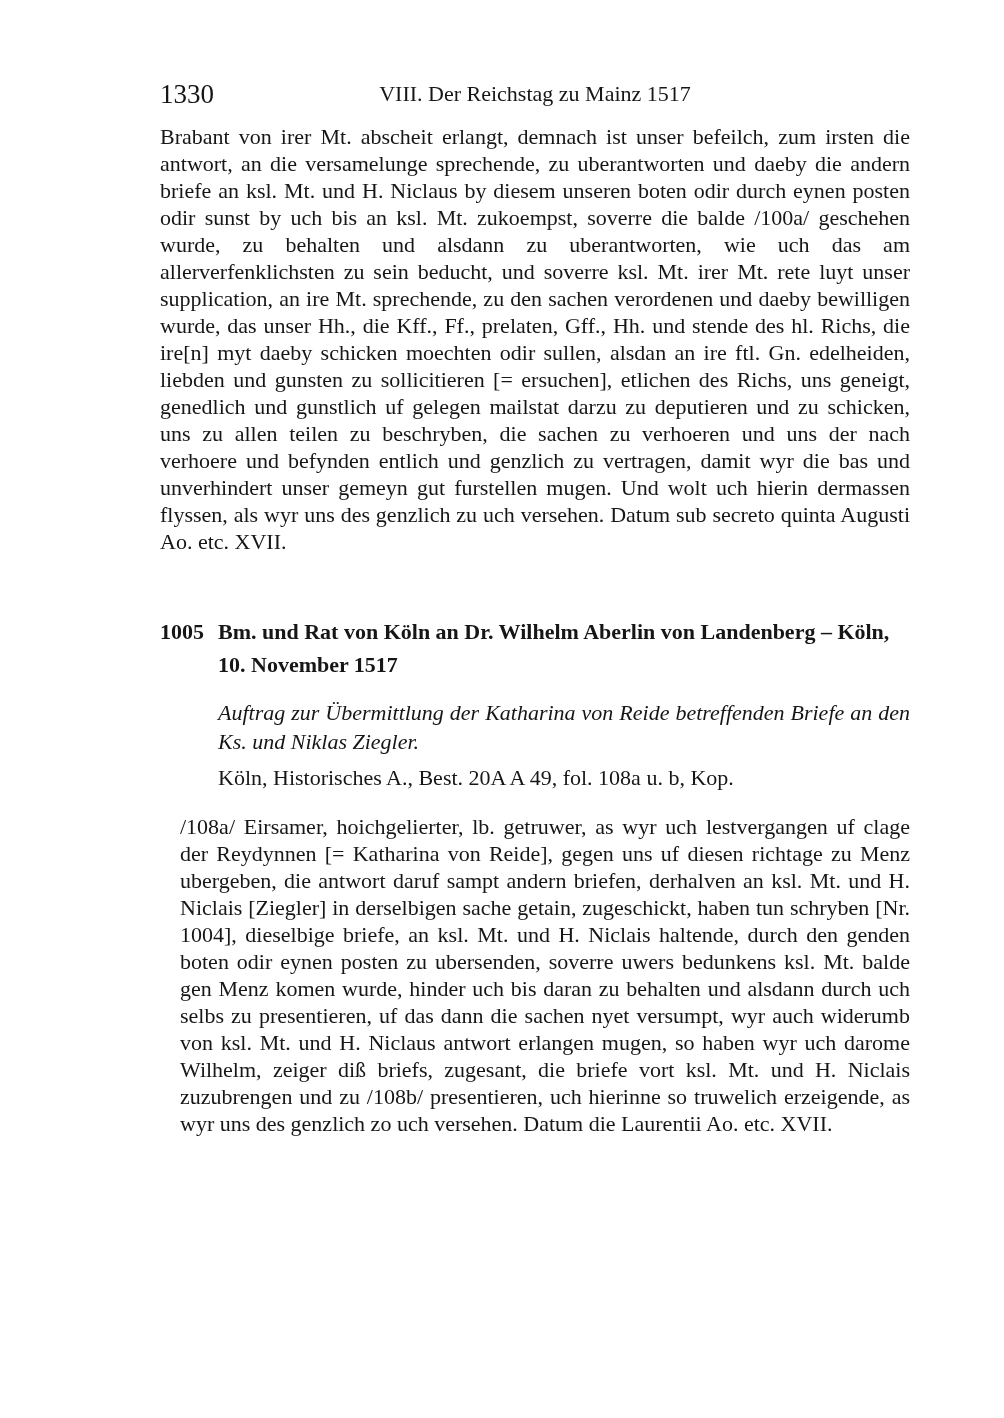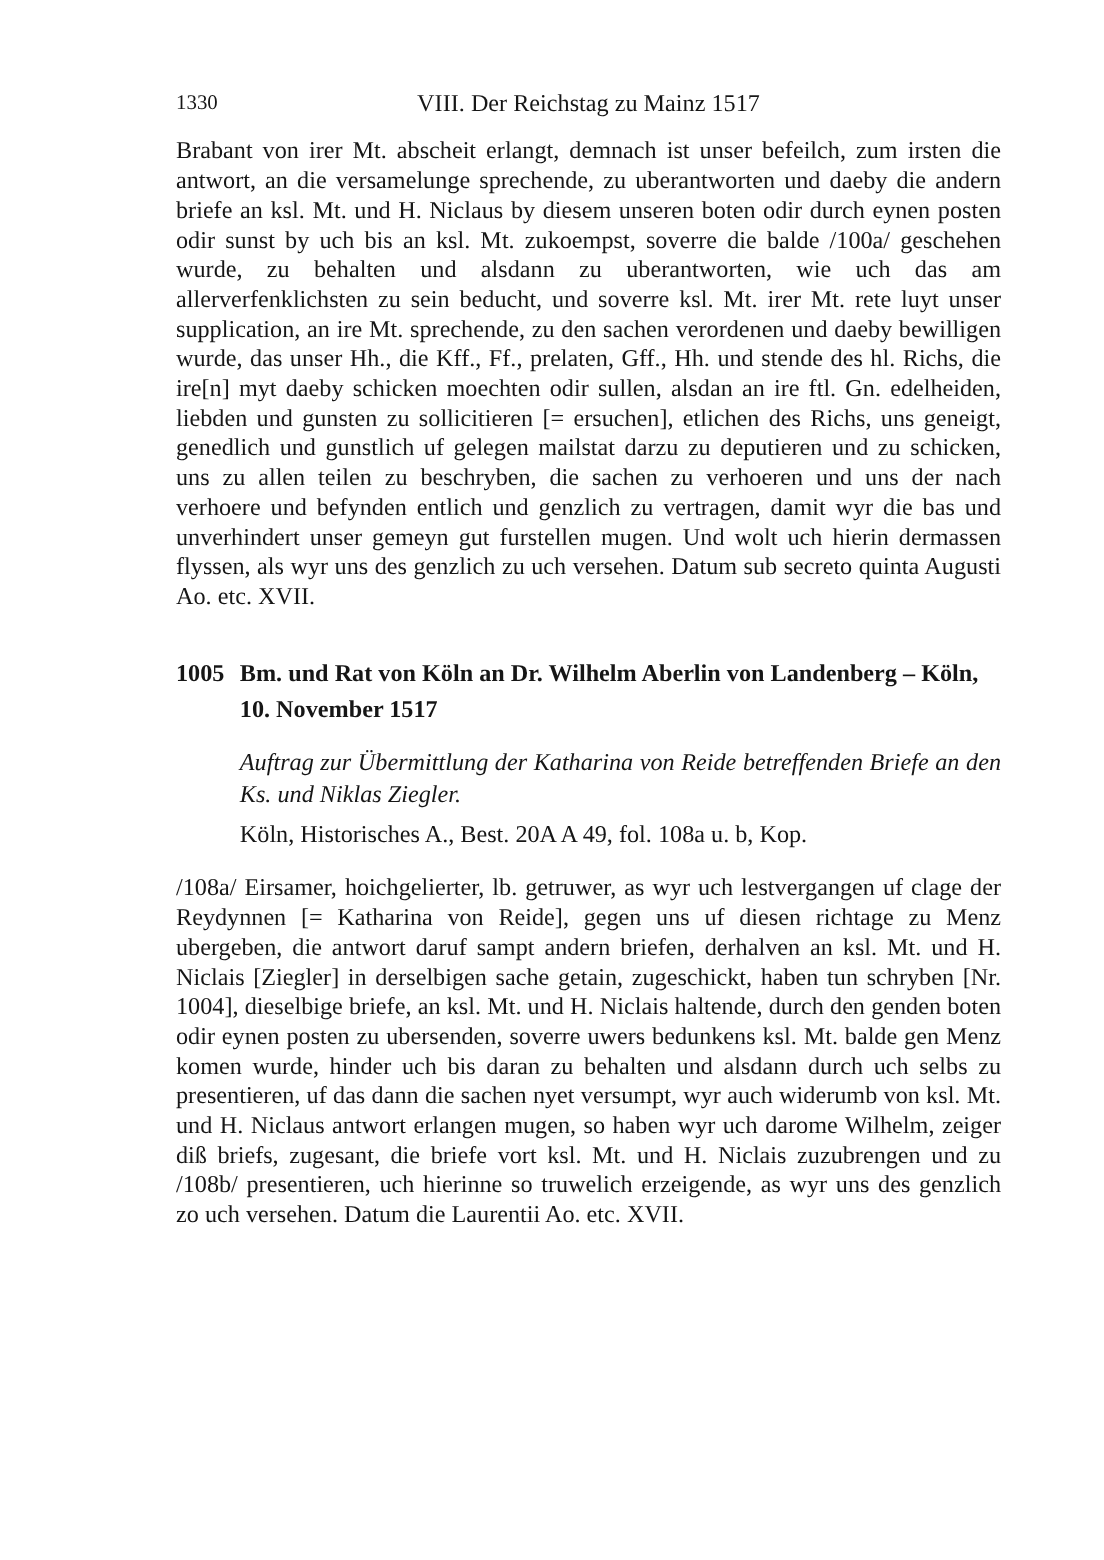--- a/index.html
+++ b/index.html
@@ -12,35 +12,35 @@
     overflow: hidden;
   }
   .content {
     position: absolute;
     left: 160px; top: 80px;
     width: 750px;
   }
   .page-header { position: relative; height: 30px; }
   .page-number {
     position: absolute; left: 0; top: 0;
-    font-size: 19px; line-height: 28px;
+    font-size: 27px; line-height: 28px;
   }
   .running-head {
     text-align: center;
     font-size: 22px; line-height: 28px;
   }
   .para {
     font-size: 22px;
     line-height: 27px;
     text-align: justify;
     text-justify: inter-word;
   }
   .para1 { margin-top: 13px; }
   .entry-heading {
-    margin-top: 40px;
+    margin-top: 60px;
     display: flex;
     font-weight: bold;
     font-size: 22px;
     line-height: 33px;
   }
   .entry-number { width: 58px; flex: none; }
   .entry-title { flex: 1; }
   .summary {
     margin-left: 58px;
     margin-top: 17px;
@@ -48,21 +48,21 @@
     font-size: 22px;
     line-height: 29px;
     text-align: justify;
   }
   .source {
     margin-left: 58px;
     margin-top: 7px;
     font-size: 22px;
     line-height: 29px;
   }
-  .para2 { margin-top: 21px; }
+  .para2 { margin-top: 21px; margin-left: 20px; }
   .it { }
 </style>
 </head>
 <body>
 
 <div class="content">
 
   <div class="page-header">
     <span class="page-number">1330</span>
     <div class="running-head">VIII. Der Reichstag zu Mainz 1517</div>

